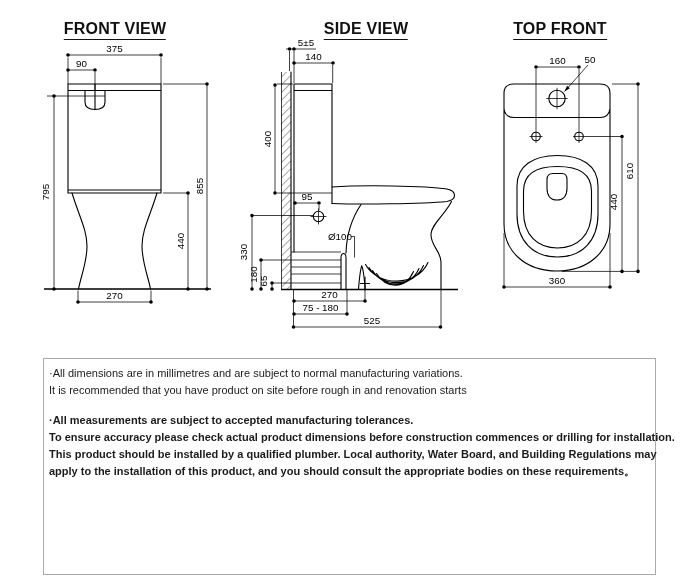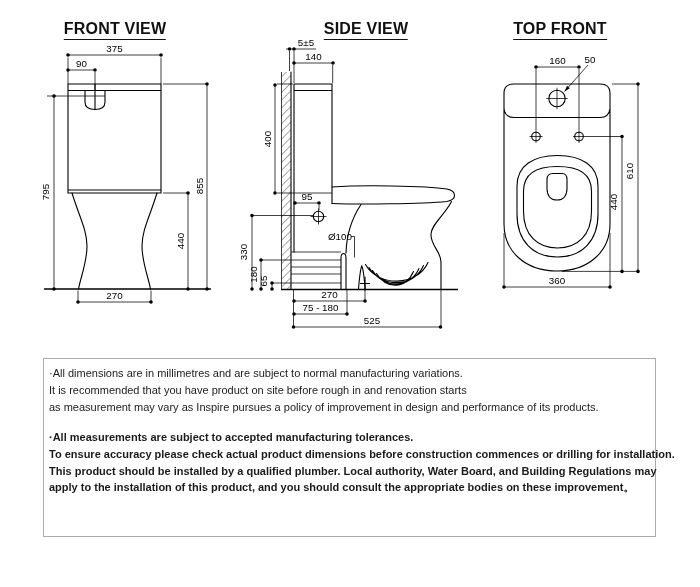--- a/index.html
+++ b/index.html
@@ -13,21 +13,21 @@
     border-bottom:1.7px solid #111; padding-bottom:1px;
     letter-spacing:.2px; white-space:nowrap;
   }
   #drawing { position:absolute; left:0; top:0; }
   svg text { font-family:"Liberation Sans", sans-serif; font-size:9.8px; fill:#000; }
   .obj   { stroke:#000; stroke-width:1.1; fill:none; stroke-linecap:round; }
   .thin  { stroke:#000; stroke-width:0.75; fill:none; }
   .ground{ stroke:#000; stroke-width:1.3; fill:none; }
   .dots  { fill:#000; stroke:none; }
   .notes {
-    position:absolute; left:43px; top:358px; width:613px; height:179px;
+    position:absolute; left:43px; top:358px; width:613px; height:217px;
     border:1.5px solid #ababab; box-sizing:border-box;
     padding:6px 8px 0 5px; background:#fff;
   }
   .nline { white-space:nowrap; font-size:11px; line-height:16.9px; color:#1b1b1b; }
   .para2 { margin-top:13px;font-weight:bold; }
 </style>
 </head>
 <body>
 
 <div class="vtitle" style="left:115px">FRONT VIEW</div>
@@ -101,21 +101,20 @@
     <text transform="translate(633,171) rotate(-90)" text-anchor="middle">610</text>
     <text transform="translate(617,202) rotate(-90)" text-anchor="middle">440</text>
     <text x="557" y="283.5" text-anchor="middle">360</text>
   </g>
 </svg>
 
 <div class="notes">
   <div>
     <div class="nline">·All dimensions are in millimetres and are subject to normal manufacturing variations.</div>
     <div class="nline">It is recommended that you have product on site before rough in and renovation starts</div>
-    <div class="nline">as measurement may vary as Inspire pursues a policy of improvement in design and performance of its products.</div>
   </div>
   <div class="para2">
     <div class="nline">·All measurements are subject to accepted manufacturing tolerances.</div>
     <div class="nline">To ensure accuracy please check actual product dimensions before construction commences or drilling for installation.</div>
     <div class="nline">This product should be installed by a qualified plumber. Local authority, Water Board, and Building Regulations may</div>
-    <div class="nline">apply to the installation of this product, and you should consult the appropriate bodies on these improvement。</div>
+    <div class="nline">apply to the installation of this product, and you should consult the appropriate bodies on these requirements。</div>
   </div>
 </div>
 
 </body></html>

